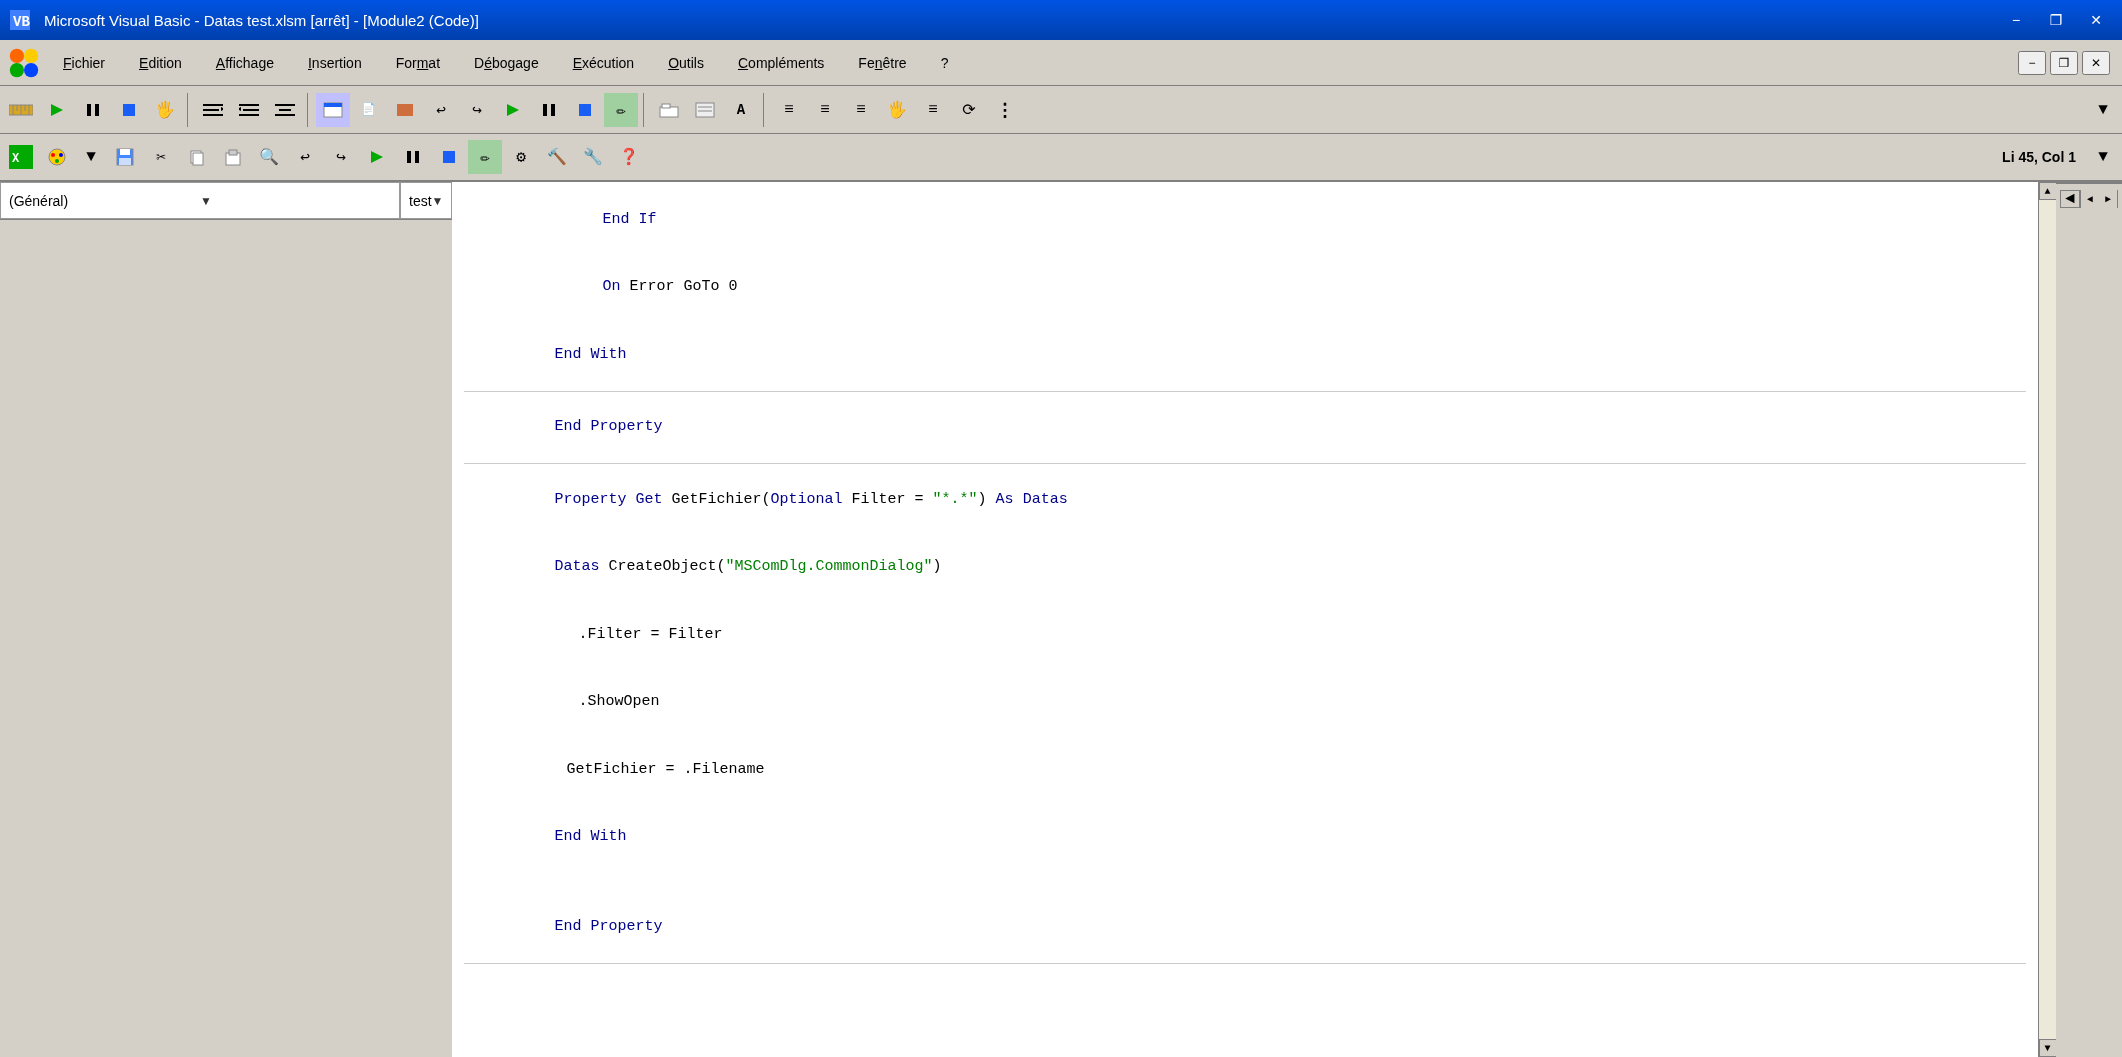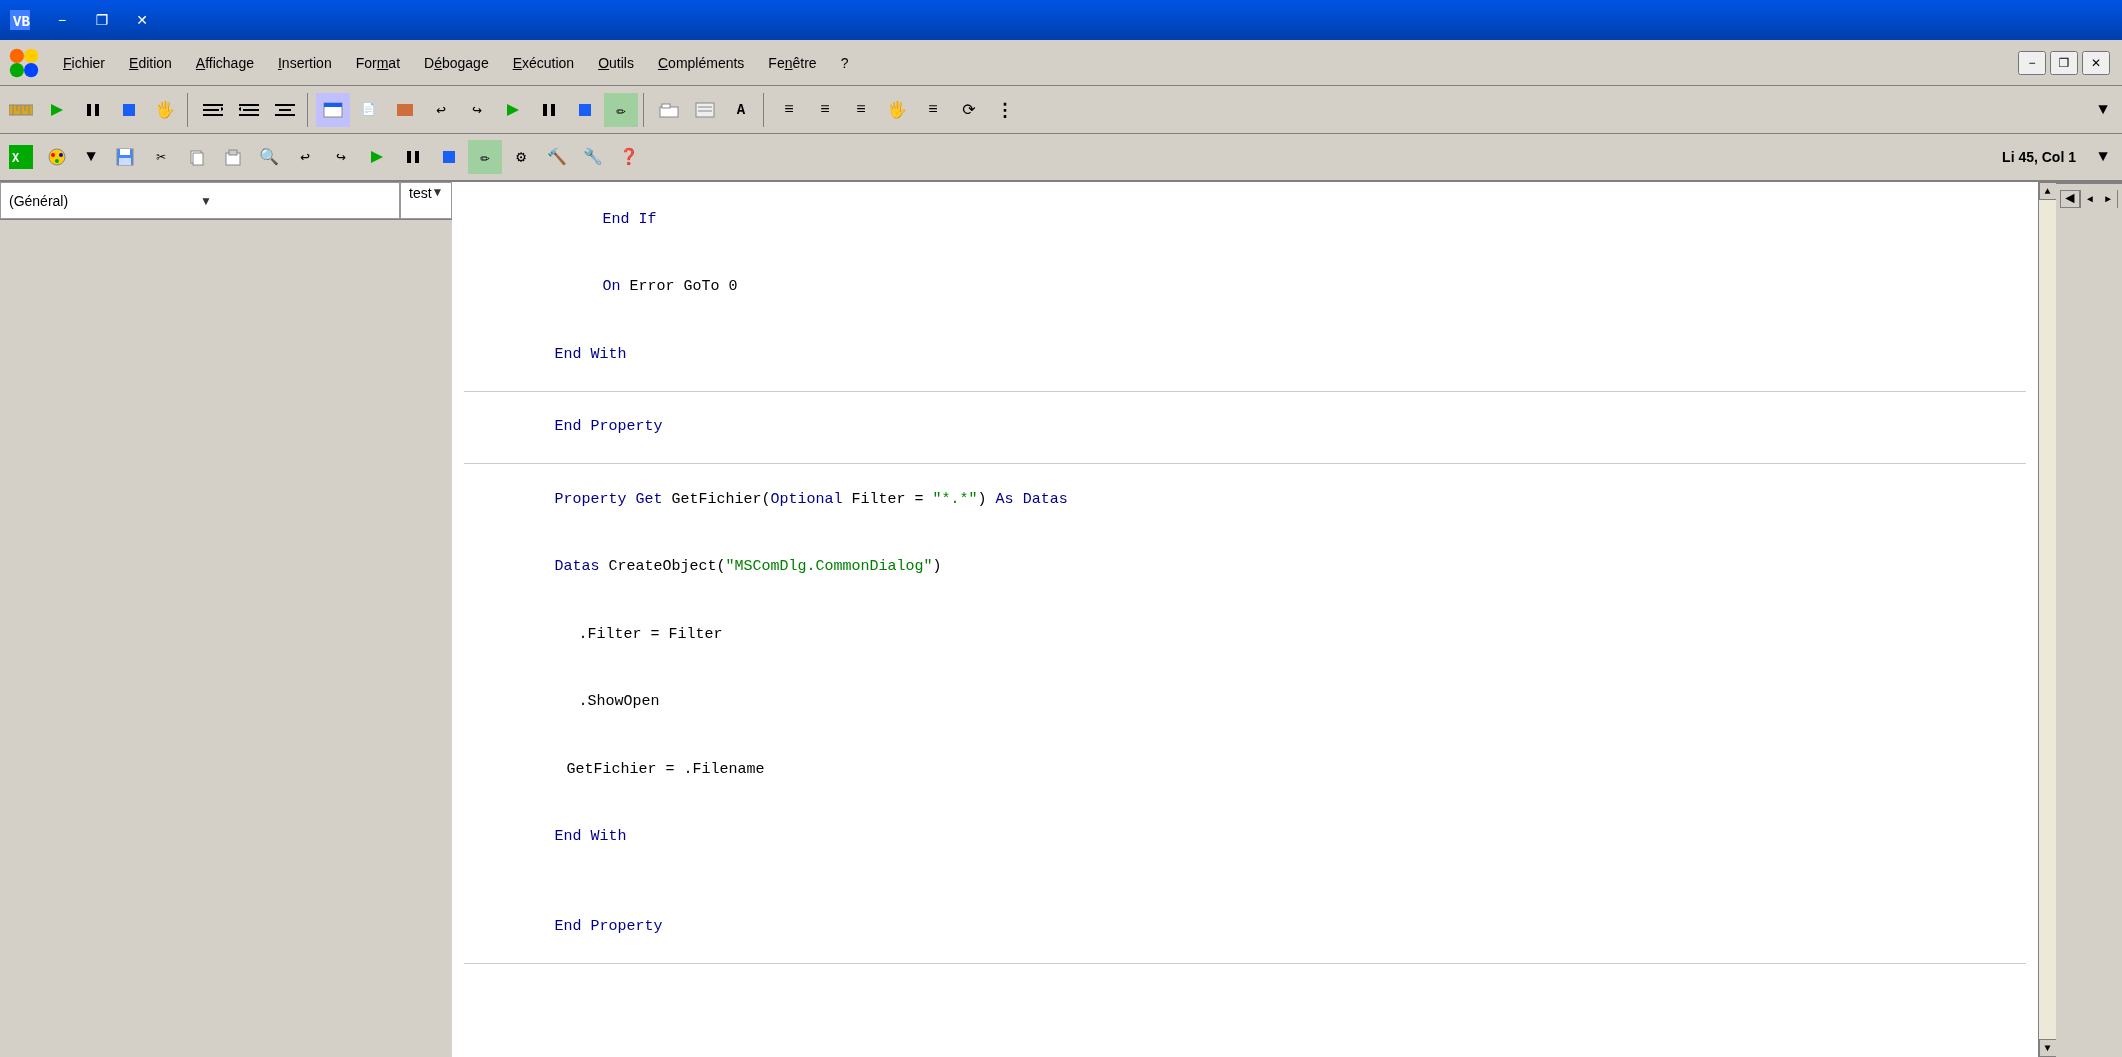--- a/index.html
+++ b/index.html
@@ -66,21 +66,21 @@
       height: 40px;
       margin-right: 8px;
       display: flex;
       align-items: center;
       justify-content: center;
     }
     .menu-icon svg { width: 32px; height: 32px; }
     .menu-items {
       display: flex;
       align-items: center;
-      gap: 2px;
+      gap: 12px;
     }
     .menu-item {
       padding: 4px 10px;
       font-size: 14px;
       font-family: 'Segoe UI', Tahoma, sans-serif;
       cursor: pointer;
       border: 1px solid transparent;
     }
 
     
@@ -151,20 +151,21 @@
       padding: 2px 8px;
       font-size: 14px;
       font-family: 'Segoe UI', Tahoma, sans-serif;
       cursor: pointer;
       min-width: 400px;
     }
     .code-dropdown span { flex: 1; }
     .code-dropdown .arrow { font-size: 12px; color: #333; }
     .code-dropdown2 {
       display: flex;
+      align-items: center;
       background: white;
       border: 1px solid #999;
       padding: 2px 8px;
       font-size: 14px;
       font-family: 'Segoe UI', Tahoma, sans-serif;
       cursor: pointer;
       flex: 1;
     }
     .code-dropdown2 span { flex: 1; }
     .code-dropdown2 .arrow { font-size: 12px; color: #333; }
@@ -270,20 +271,21 @@
 
 <div class="vbe-window">
 
   <div id="title-bar">
     <div class="app-icon">
       <svg width="24" height="24" viewBox="0 0 24 24">
         <rect x="2" y="2" width="20" height="20" fill="#4080ff"></rect>
         <text x="5" y="18" font-size="14" fill="white" font-weight="bold">VB</text>
       </svg>
     </div>
+    <div class="title-text">Microsoft Visual Basic - Datas test.xlsm [arrêt] - [Module2 (Code)]</div>
     <div class="window-controls">
       <button class="win-btn">−</button>
       <button class="win-btn">❐</button>
       <button class="win-btn close">✕</button>
     </div>
   </div>
 
   <div id="menu-bar">
     <div class="menu-icon">
       <svg width="36" height="36" viewBox="0 0 36 36">

